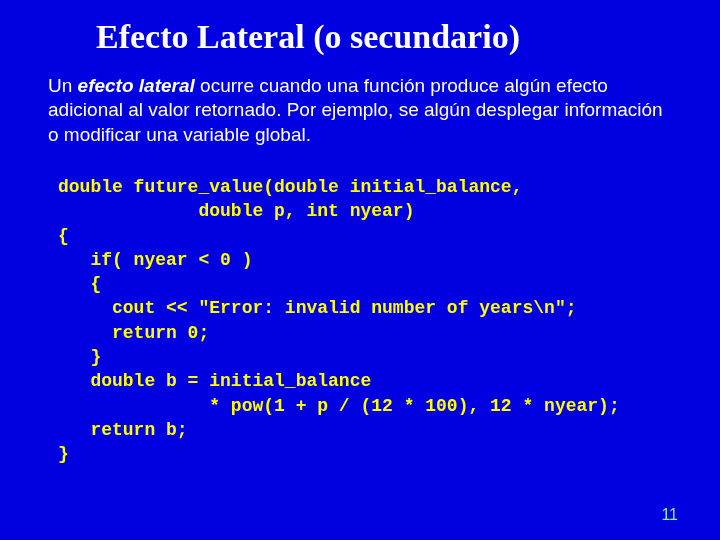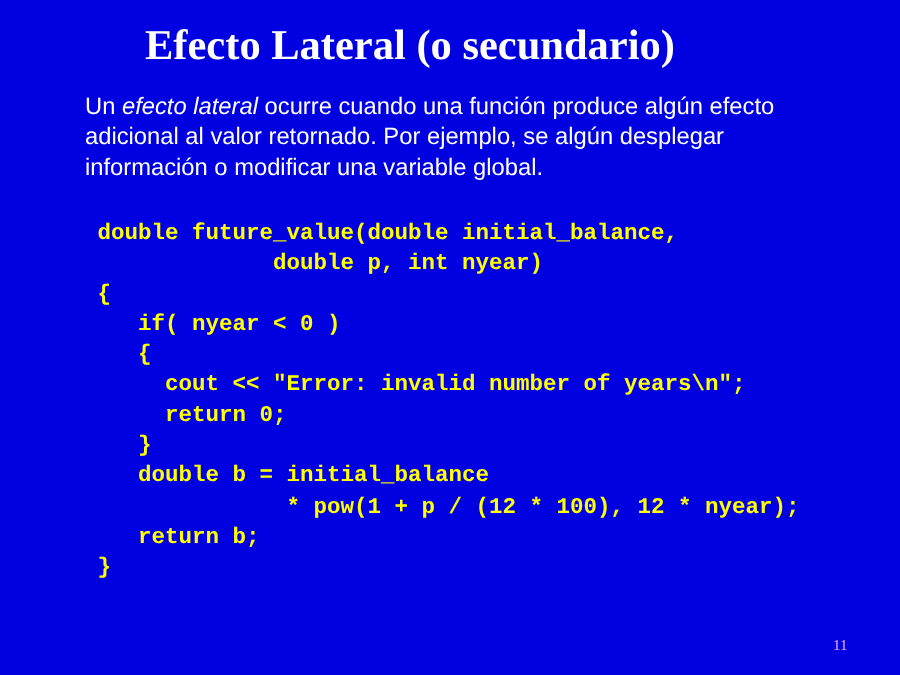--- a/index.html
+++ b/index.html
@@ -5,55 +5,55 @@
   * { margin: 0; padding: 0; box-sizing: border-box; }
   body {
     width: 720px;
     height: 540px;
     background: #0000e0;
     font-family: Arial, Helvetica, sans-serif;
     position: relative;
     overflow: hidden;
   }
   .slide {
-    padding: 18px 48px 0 68px;
+    padding: 18px 48px 0 48px;
   }
   .title {
     font-family: "Times New Roman", Times, serif;
     font-size: 34px;
     font-weight: bold;
     color: #ffffff;
     margin-left: 48px;
     margin-bottom: 18px;
   }
   .paragraph {
     color: #ffffff;
     font-size: 19px;
     line-height: 1.28;
     margin-bottom: 28px;
   }
   .paragraph .italic {
     font-style: italic;
+    font-weight: bold;
   }
   .code {
     font-family: "Courier New", Courier, monospace;
     font-size: 18px;
     font-weight: bold;
     color: #ffff00;
     white-space: pre;
     line-height: 1.35;
     margin-left: 10px;
   }
   .pagenum {
     position: absolute;
     bottom: 16px;
     right: 42px;
-    color: #f0abfc;
-    font-size: 12px;
-    font-family: Liberation Serif, serif;
+    color: #86efac;
+    font-size: 16px;
   }
 </style>
 </head>
 <body>
 
 <div class="slide">
   <h1 class="title">Efecto Lateral (o secundario)</h1>
 
   <p class="paragraph">
     <span>Un </span><span class="italic">efecto lateral</span><span> ocurre cuando una función produce algún efecto adicional al valor retornado. Por ejemplo, se algún desplegar información o modificar una variable global.</span>

